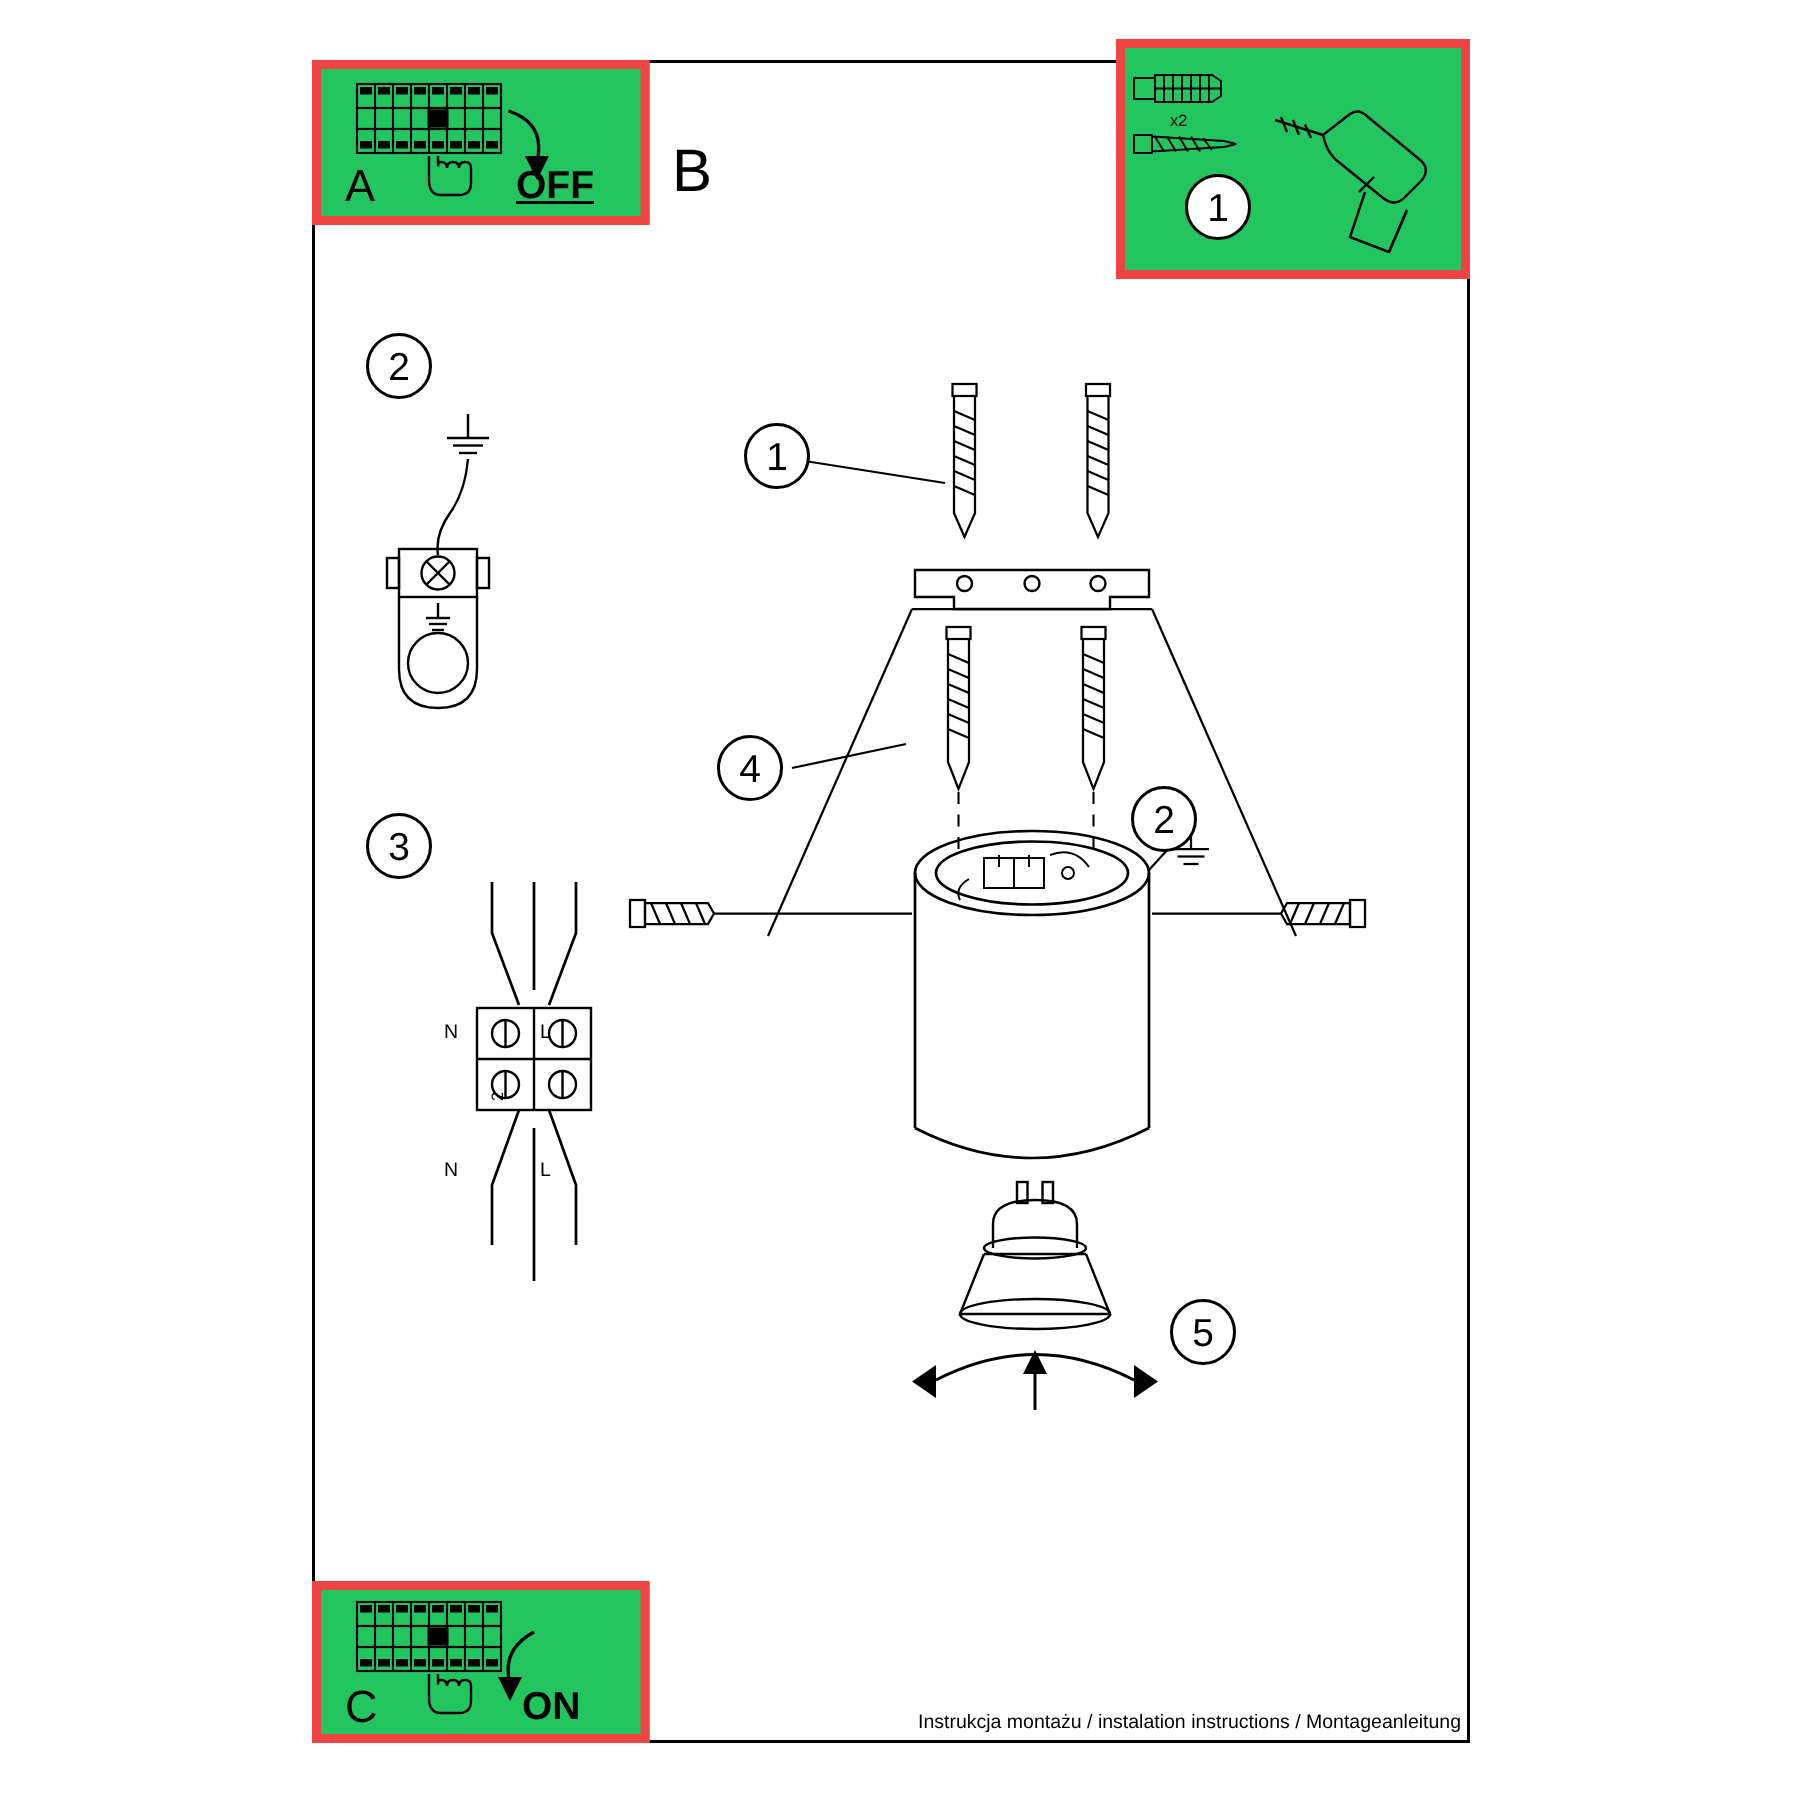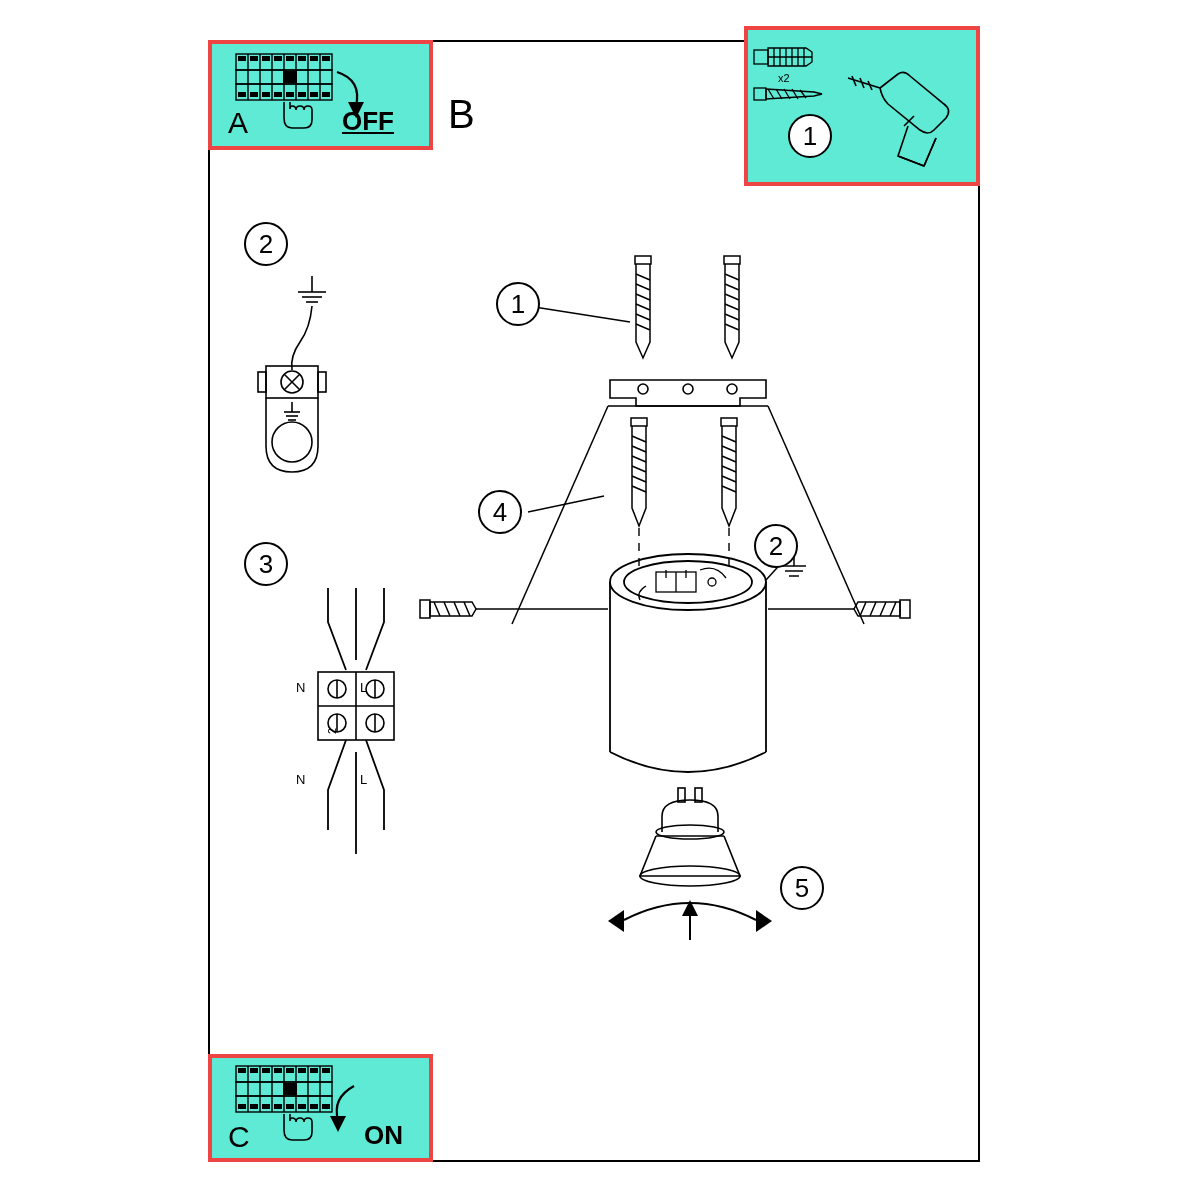--- a/index.html
+++ b/index.html
@@ -29,22 +29,22 @@
     top: 40px;
     width: 772px;
     height: 1122px;
     border: 2px solid #000;
     box-sizing: border-box;
   }
 
   
   .box {
     position: absolute;
-    border: 4px solid #ef4444;
-    background: #5eead4;
+    border: 6px solid #ef4444;
+    background: #22c55e;
     box-sizing: border-box;
   }
   #box-a { left: 208px; top: 40px; width: 225px; height: 110px; }
   #box-c { left: 208px; top: 1054px; width: 225px; height: 108px; }
   #box-1 { left: 744px; top: 26px; width: 236px; height: 160px; }
 
   .letter {
     position: absolute;
     font-size: 30px;
     font-weight: 400;
@@ -400,19 +400,20 @@
       <g class="ln" stroke-width="1.6">
         <path d="M72 56 L72 72 Q72 82 80 82 L92 82 Q100 82 100 74 L100 64 Q100 60 96 60 Q92 60 92 64
                  Q92 60 88 60 Q84 60 84 64 Q84 60 80 60 Q78 60 78 63 L78 56"></path>
       </g>
       <g class="ln" stroke-width="2.2">
         <path d="M142 28 Q120 40 126 62"></path>
       </g>
       <polygon points="118,58 134,58 126,74" fill="#000"></polygon>
     </svg>
     <div class="letter" style="left:16px; top:62px;">C</div>
-    <div class="word" style="left:152px; top:62px;">ON</div>
+    <div class="word" style="left:134px; top:62px;">ON</div>
   </div>
 
   <div class="footer">
+    <div>Instrukcja montażu / instalation instructions / Montageanleitung</div>
   </div>
 
 </div>
 
 </body></html>

